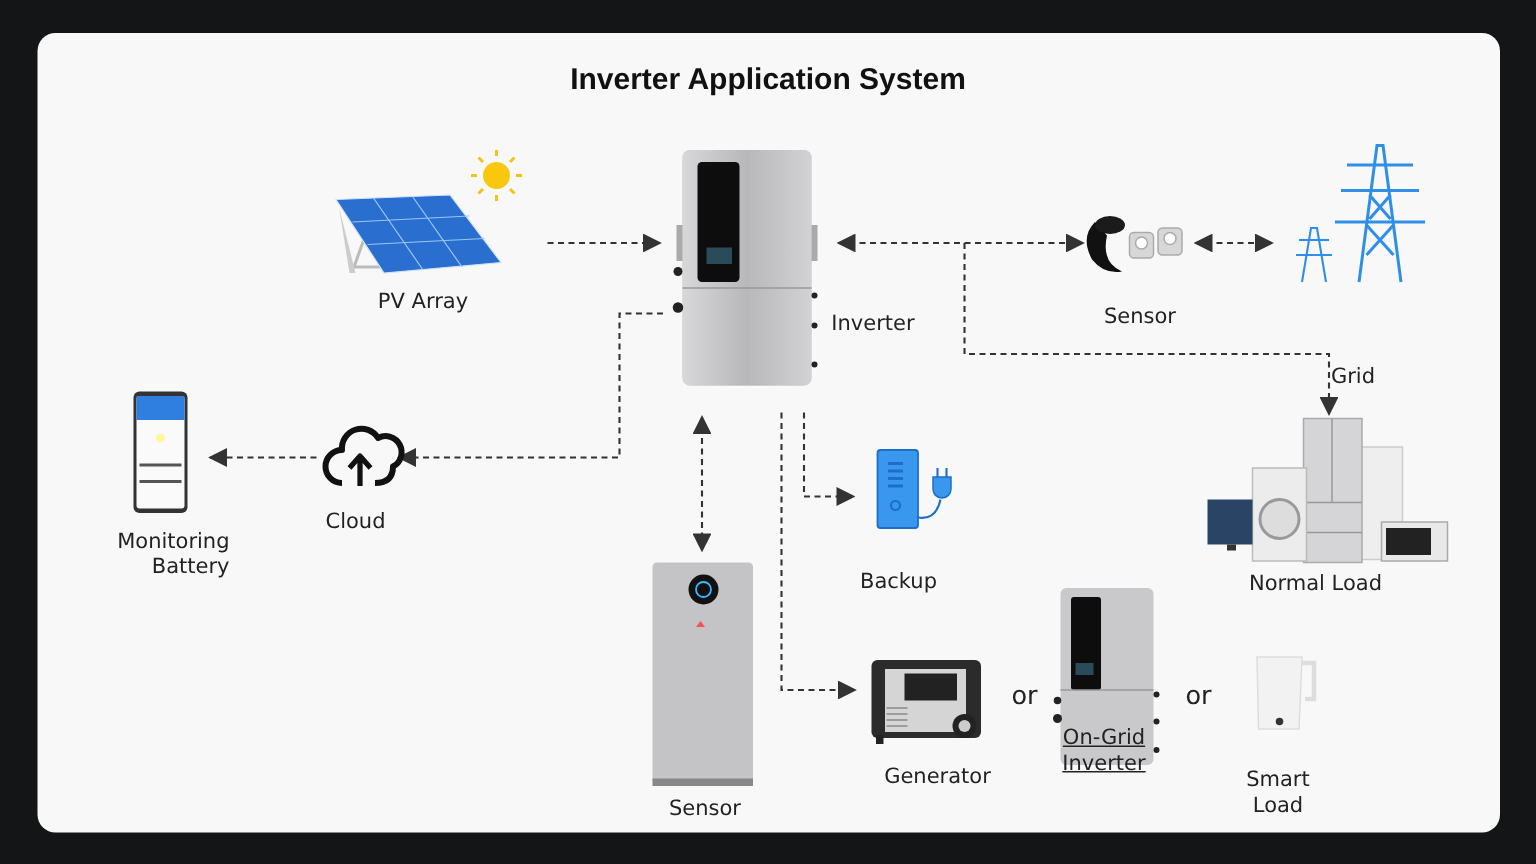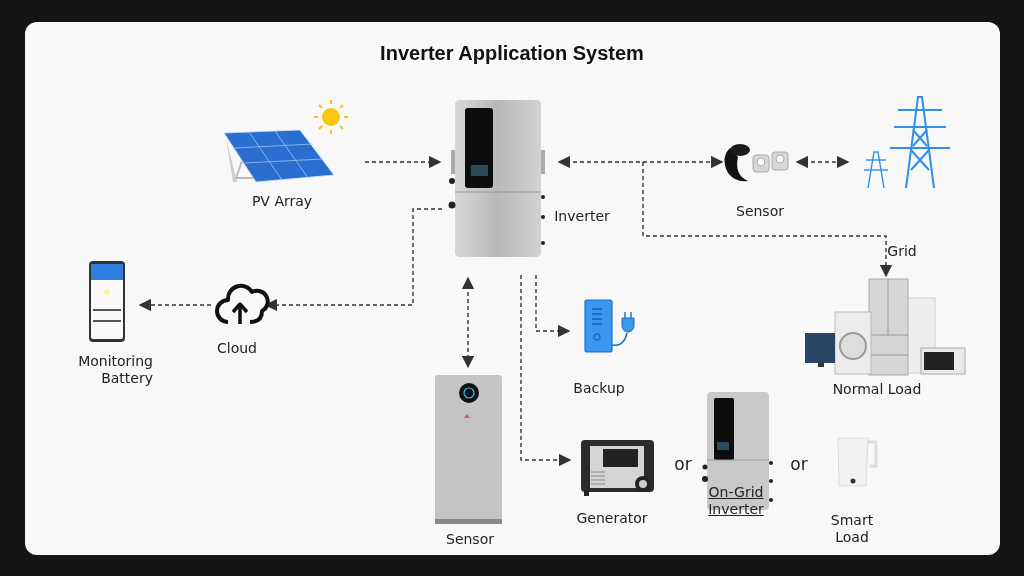--- a/index.html
+++ b/index.html
@@ -199,21 +199,21 @@
 <div class="lbl" style="left:725px;top:203px;width:70px;">Sensor</div>
 <div class="lbl" style="left:875px;top:203px;width:54px;margin-top:40px;">Grid</div>
 <div class="lbl" style="left:57px;top:353px;width:96px;text-align:right;">
   <div>Monitoring</div>
   <div>Battery</div>
 </div>
 <div class="lbl" style="left:207px;top:340px;width:60px;">Cloud</div>
 <div class="lbl" style="left:567px;top:380px;width:64px;">Backup</div>
 <div class="lbl" style="left:822px;top:381px;width:110px;">Normal Load</div>
 <div class="lbl" style="left:435px;top:531px;width:70px;">Sensor</div>
-<div class="lbl" style="left:570px;top:510px;width:84px;">Generator</div>
+<div class="lbl" style="left:583px;top:510px;width:84px;">Generator</div>
 <div class="lbl" style="left:696px;top:484px;width:80px;text-decoration:underline;">
   <div>On-Grid</div>
   <div>Inverter</div>
 </div>
 <div class="lbl" style="left:822px;top:512px;width:60px;">
   <div>Smart</div>
   <div>Load</div>
 </div>
 <div class="lbl" style="left:668px;top:456px;width:30px;font-size:17px;">or</div>
 <div class="lbl" style="left:784px;top:456px;width:30px;font-size:17px;">or</div>

